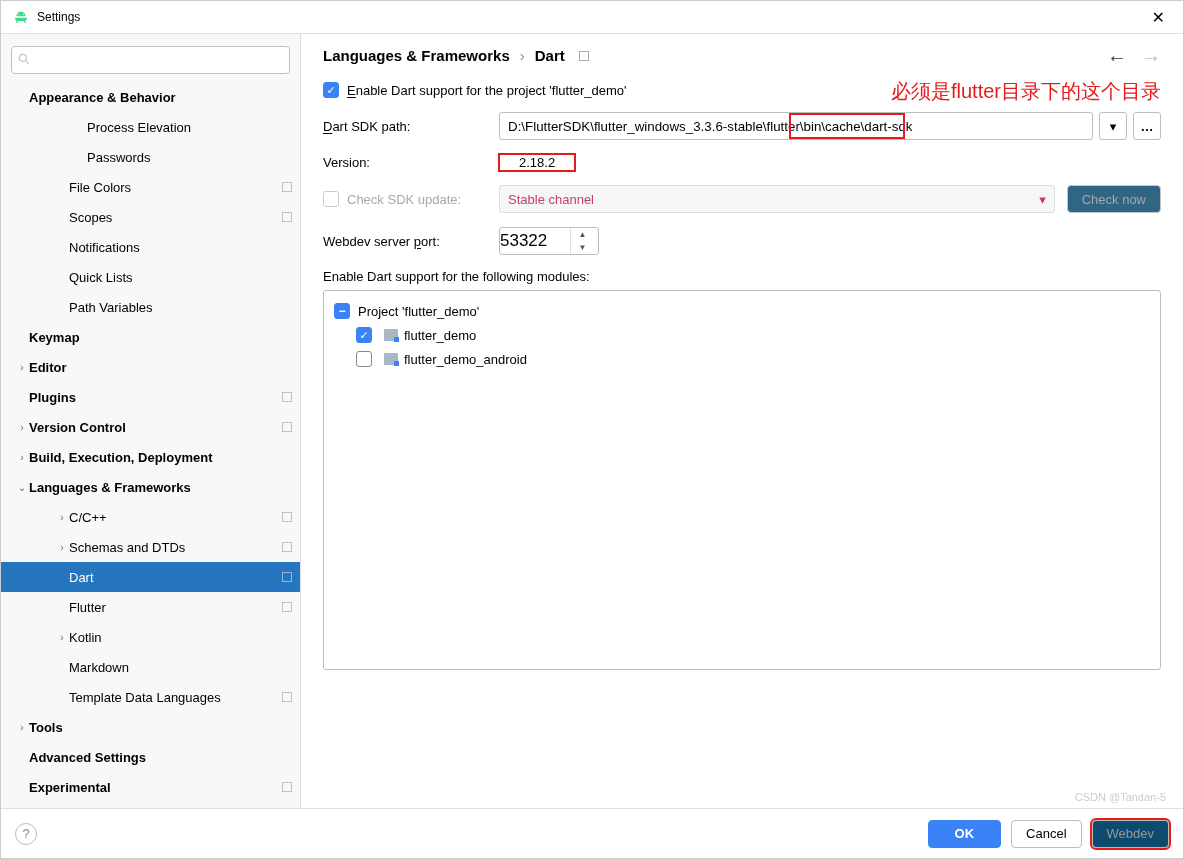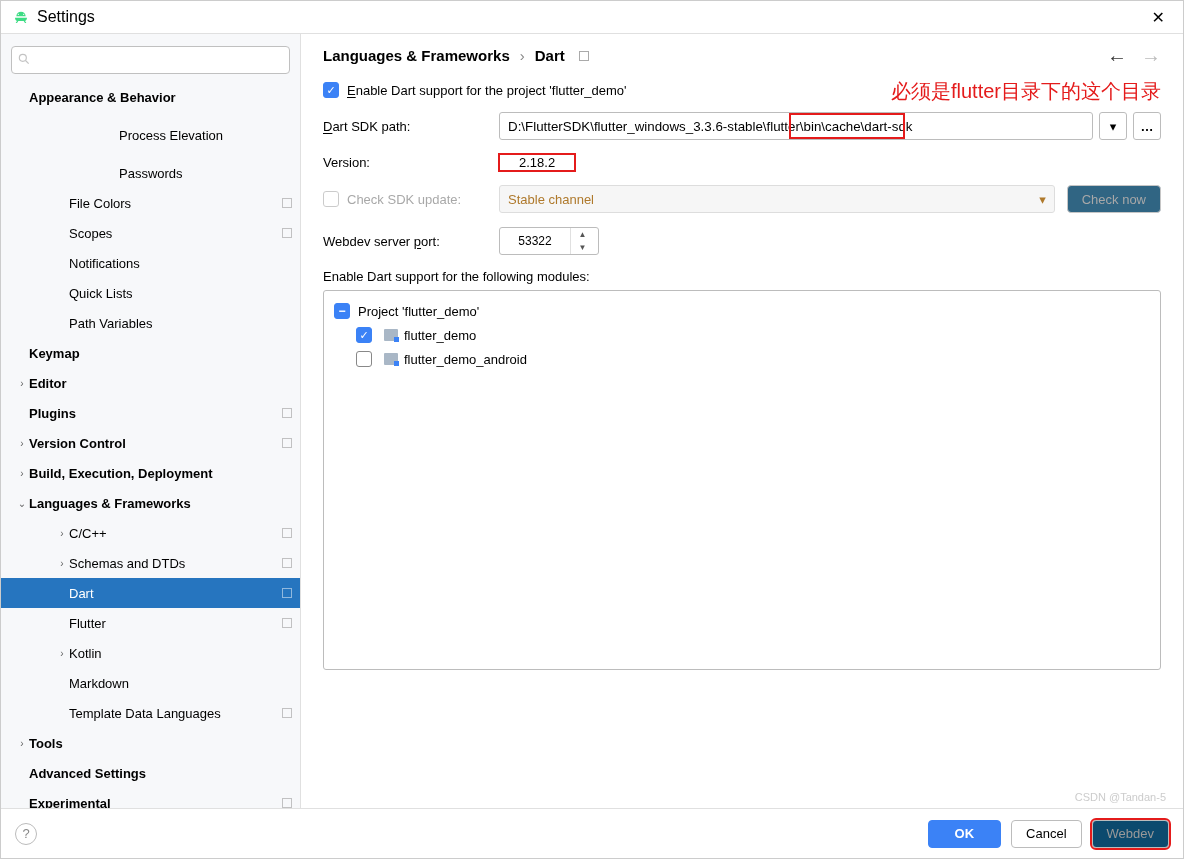--- a/index.html
+++ b/index.html
@@ -1,33 +1,33 @@
 <!DOCTYPE html>
 <html><head>
 <meta charset="utf-8">
 <style>
 * { box-sizing: border-box; margin: 0; padding: 0; }
 body { font-family: -apple-system, "Segoe UI", sans-serif; font-size: 13px; color: #000; background: #fff; width: 1184px; height: 859px; overflow: hidden; display: flex; flex-direction: column; border: 1px solid #ccc; }
 .titlebar { height: 33px; display: flex; align-items: center; padding: 0 12px; border-bottom: 1px solid #e0e0e0; }
 .titlebar .app-icon { width: 16px; height: 16px; margin-right: 8px; }
-.titlebar .title { flex: 1; font-size: 16px; }
+.titlebar .title { flex: 1; font-size: 12px; }
 .titlebar .close { font-size: 16px; cursor: pointer; padding: 0 6px; }
 .body { flex: 1; display: flex; min-height: 0; }
 .sidebar { width: 300px; background: #f7f8fa; border-right: 1px solid #e0e0e0; display: flex; flex-direction: column; padding: 12px 0 0 0; }
 .search-wrap { padding: 0 10px 8px 10px; }
 .search { width: 100%; height: 28px; border: 1px solid #c0c0c0; border-radius: 4px; padding: 0 6px 0 24px; background: #fff; position: relative; }
 .search-icon-wrap { position: relative; }
 .search-icon-wrap svg { position: absolute; left: 16px; top: 6px; width: 14px; height: 14px; opacity: 0.5; pointer-events: none; }
 .tree { overflow-y: auto; flex: 1; padding-bottom: 10px; }
 .node { display: flex; align-items: center; height: 30px; padding-left: 14px; cursor: pointer; user-select: none; }
 .node .arrow { width: 14px; display: inline-flex; justify-content: center; color: #666; font-size: 10px; }
 .node .label { flex: 1; }
 .node.bold .label { font-weight: 700; }
 .node.ind2 { padding-left: 54px; }
-.node.ind3 { padding-left: 104px; margin-top: 8px; }
+.node.ind3 { padding-left: 72px; }
 .node.selected { background: #2675bf; color: #fff; }
 .node .conf-icon { width: 10px; height: 10px; border: 1px solid #aaa; margin-right: 8px; opacity: 0.7; }
 .node.selected .conf-icon { border-color: rgba(255,255,255,0.7); }
 .main { flex: 1; display: flex; flex-direction: column; min-width: 0; }
 .crumb-row { display: flex; align-items: center; height: 44px; padding: 0 22px; border-bottom: 1px solid transparent; }
 .crumb { display: flex; gap: 10px; align-items: center; font-size: 15px; }
 .crumb .parent { font-weight: 700; }
 .crumb .sep { color: #888; }
 .crumb .leaf { font-weight: 700; }
 .crumb .proj-icon { width: 10px; height: 10px; border: 1px solid #aaa; margin-left: 4px; }
@@ -42,25 +42,25 @@
 .checkbox.disabled { opacity: 0.5; }
 .form-row { display: flex; align-items: center; margin-bottom: 14px; }
 .form-label { width: 176px; flex-shrink: 0; }
 .text-input { height: 28px; border: 1px solid #bcbcbc; border-radius: 3px; padding: 0 8px; background: #fff; }
 .path-input { flex: 1; }
 .dd-btn { width: 28px; height: 28px; border: 1px solid #bcbcbc; border-radius: 3px; margin-left: 6px; display: inline-flex; align-items: center; justify-content: center; background: #fff; cursor: pointer; }
 .dd-btn.ellipsis { font-weight: 900; }
 .version-val { display: inline-block; padding: 1px 20px; }
 .redbox { outline: 2px solid #e41b1b; outline-offset: -1px; }
 .redbox-annot { outline: 2px solid #e41b1b; }
-.select-disabled { flex: 1; height: 28px; border: 1px solid #d8d8d8; border-radius: 3px; background: #f5f5f5; color: #a16207; padding: 0 8px; display: flex; align-items: center; justify-content: space-between; }
+.select-disabled { flex: 1; height: 28px; border: 1px solid #d8d8d8; border-radius: 3px; background: #f5f5f5; color: #be185d; padding: 0 8px; display: flex; align-items: center; justify-content: space-between; }
 .btn { height: 28px; padding: 0 14px; border: 1px solid #bcbcbc; border-radius: 4px; background: #fff; cursor: pointer; display: inline-flex; align-items: center; }
 .btn.disabled { color: #999; background: #0c4a6e; cursor: default; }
 .spinner { width: 100px; height: 28px; border: 1px solid #bcbcbc; border-radius: 3px; display: flex; align-items: center; }
-.spinner input { border: none; width: 70px; text-align: center; outline: none; font-size: 12px; }
+.spinner input { border: none; width: 70px; text-align: left; outline: none; font-size: 17px; }
 .spinner .spin-btns { width: 24px; height: 100%; border-left: 1px solid #e0e0e0; display: flex; flex-direction: column; font-size: 8px; color: #555; }
 .spinner .spin-btns span { flex: 1; display: flex; align-items: center; justify-content: center; cursor: pointer; }
 .modules-box { border: 1px solid #bcbcbc; border-radius: 3px; height: 380px; padding: 8px 10px; background: #fff; }
 .mod-row { display: flex; align-items: center; height: 24px; }
 .mod-row.lvl1 { padding-left: 22px; }
 .mod-icon { width: 14px; height: 12px; background: #a9b7c6; border-radius: 1px; margin: 0 6px 0 4px; position: relative; }
 .mod-icon::after { content: ''; position: absolute; right: -1px; bottom: -1px; width: 5px; height: 5px; background: #3b82f6; }
 .annot { color: #e41b1b; font-size: 20px; position: absolute; top: 0; right: 22px; font-family: "Microsoft YaHei", sans-serif; }
 .footer { height: 50px; border-top: 1px solid #e0e0e0; display: flex; align-items: center; padding: 0 14px; gap: 10px; }
 .footer .help { width: 22px; height: 22px; border: 1px solid #bbb; border-radius: 50%; display: flex; align-items: center; justify-content: center; color: #888; }

